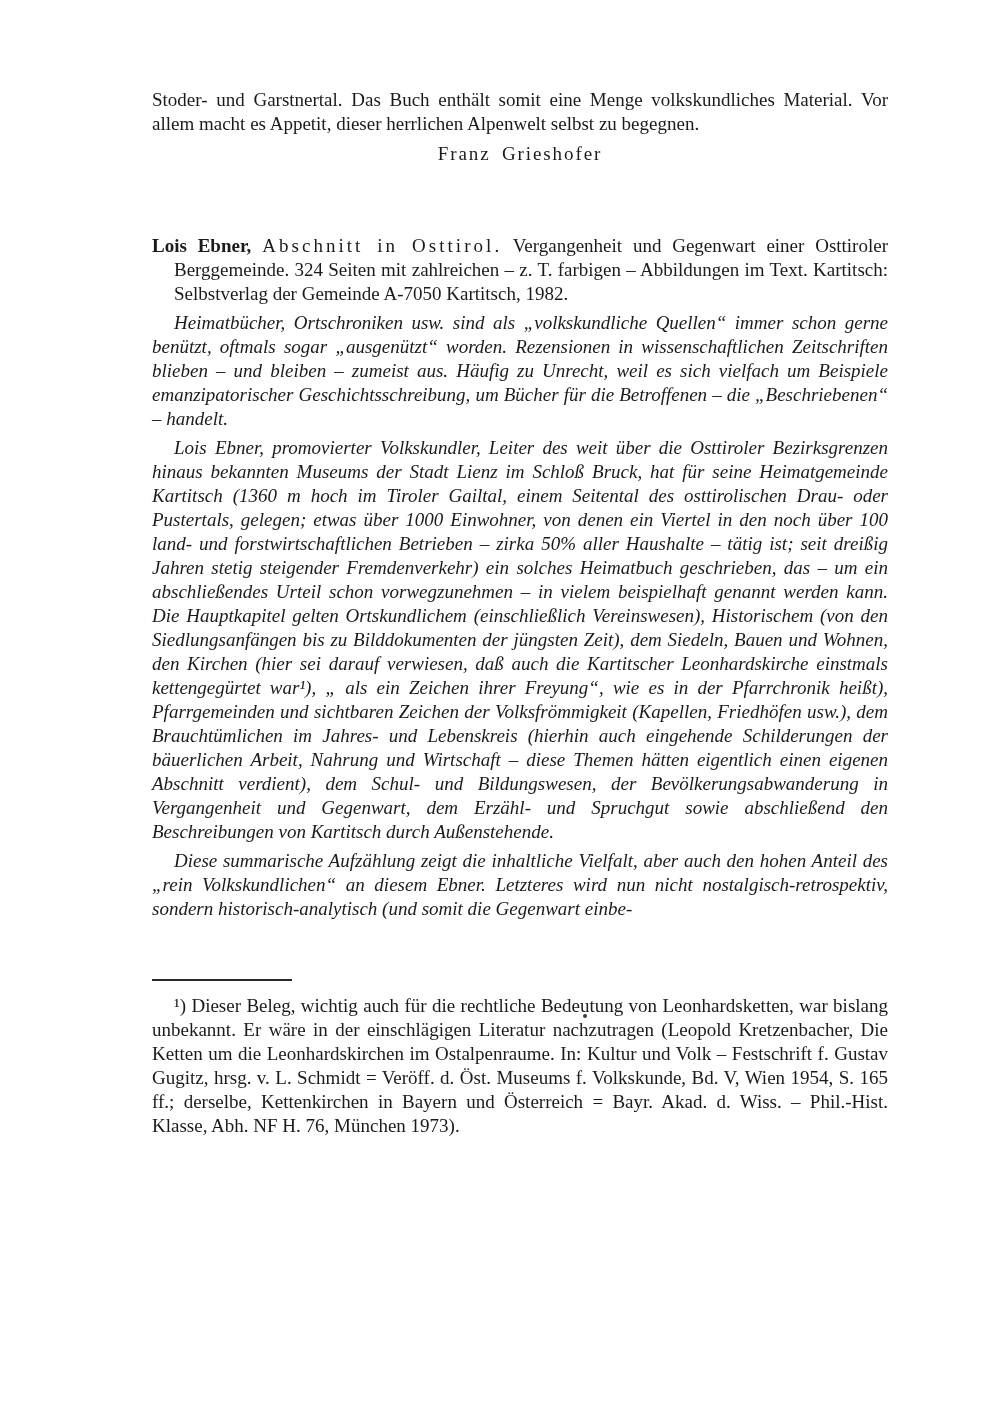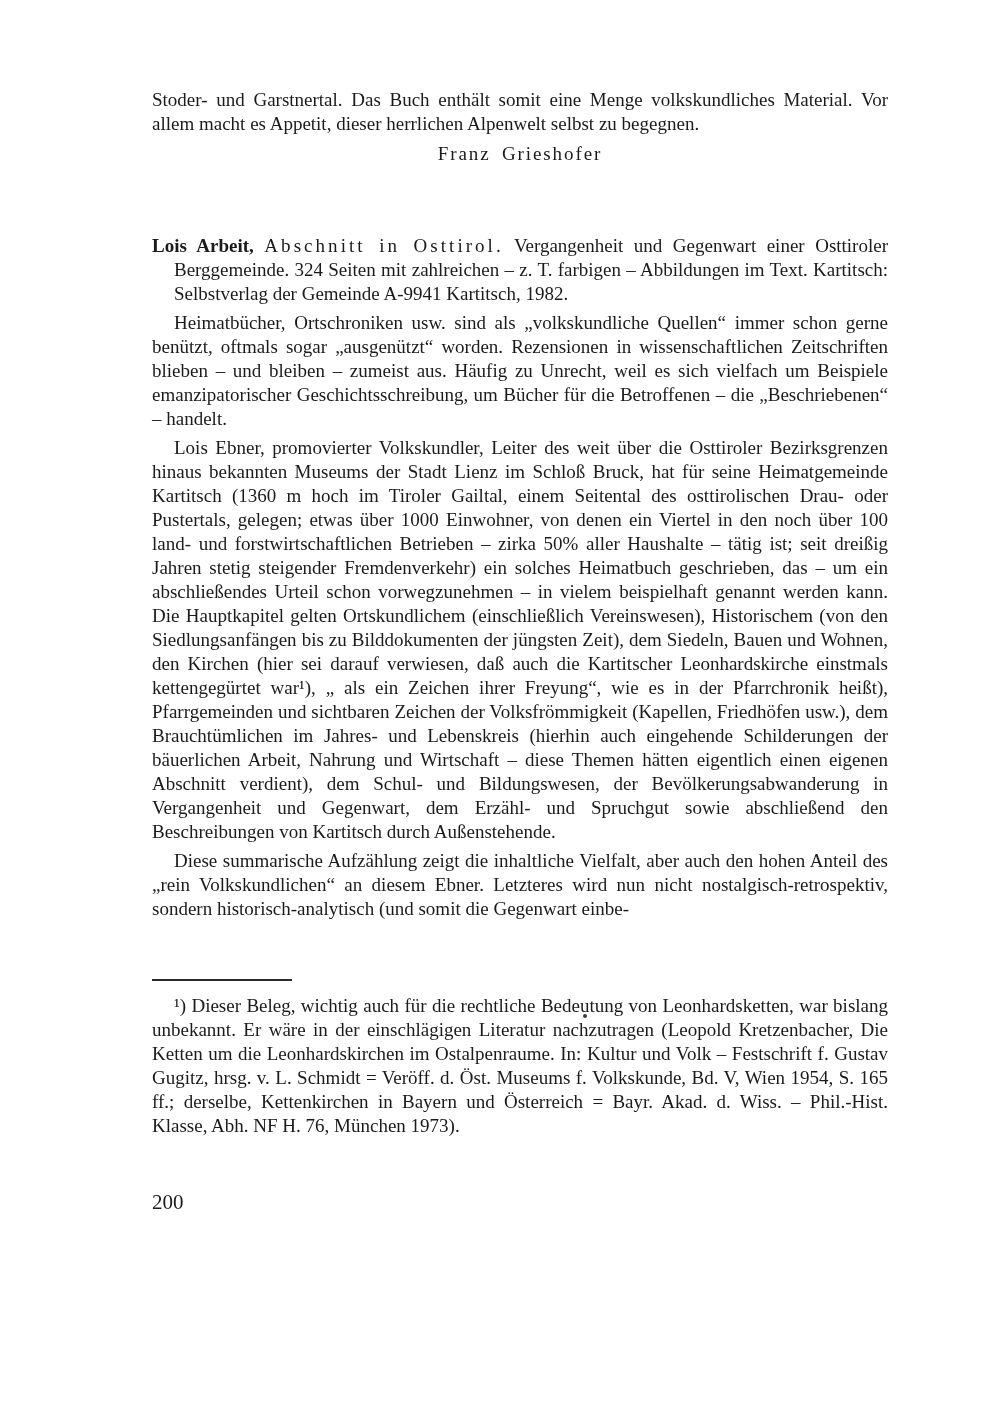--- a/index.html
+++ b/index.html
@@ -41,20 +41,21 @@
   .author-name {
     font-weight: bold;
   }
   .book-title {
     letter-spacing: 0.16em;
   }
   .body-paragraph {
     text-align: justify;
     text-indent: 22px;
     margin-top: 5px;
+    font-style: italic;
   }
   .footnote-section {
     margin-top: 58px;
   }
   .footnote-rule {
     width: 140px;
     height: 2px;
     background: #2a2a2a;
     margin: 0 0 13px 0;
   }
@@ -81,32 +82,31 @@
 <body>
 
 <div class="page">
 
   <p class="intro-paragraph">Stoder- und Garstnertal. Das Buch enthält somit eine Menge volkskundliches Material. Vor allem macht es Appetit, dieser herrlichen Alpenwelt selbst zu begegnen.</p>
 
   <div class="signature">Franz Grieshofer</div>
 
   <div class="review-section">
 
-    <p class="review-heading"><span class="author-name">Lois Arbeit,</span> <span class="book-title">Abschnitt in Osttirol.</span> <span>Vergangenheit und Gegenwart einer Osttiroler Berggemeinde. 324 Seiten mit zahlreichen – z. T. farbigen – Abbildungen im Text. Kartitsch: Selbstverlag der Gemeinde A-9941 Kartitsch, 1982.</span></p>
+    <p class="review-heading"><span class="author-name">Lois Ebner,</span> <span class="book-title">Abschnitt in Osttirol.</span> <span>Vergangenheit und Gegenwart einer Osttiroler Berggemeinde. 324 Seiten mit zahlreichen – z. T. farbigen – Abbildungen im Text. Kartitsch: Selbstverlag der Gemeinde A-7050 Kartitsch, 1982.</span></p>
 
     <p class="body-paragraph">Heimatbücher, Ortschroniken usw. sind als „volkskundliche Quellen“ immer schon gerne benützt, oftmals sogar „ausgenützt“ worden. Rezensionen in wissenschaftlichen Zeitschriften blieben – und bleiben – zumeist aus. Häufig zu Unrecht, weil es sich vielfach um Beispiele emanzipatorischer Geschichtsschreibung, um Bücher für die Betroffenen – die „Beschriebenen“ – handelt.</p>
 
     <p class="body-paragraph">Lois Ebner, promovierter Volkskundler, Leiter des weit über die Osttiroler Bezirksgrenzen hinaus bekannten Museums der Stadt Lienz im Schloß Bruck, hat für seine Heimatgemeinde Kartitsch (1360 m hoch im Tiroler Gailtal, einem Seitental des osttirolischen Drau- oder Pustertals, gelegen; etwas über 1000 Einwohner, von denen ein Viertel in den noch über 100 land- und forstwirtschaftlichen Betrieben – zirka 50% aller Haushalte – tätig ist; seit dreißig Jahren stetig steigender Fremdenverkehr) ein solches Heimatbuch geschrieben, das – um ein abschließendes Urteil schon vorwegzunehmen – in vielem beispielhaft genannt werden kann. Die Hauptkapitel gelten Ortskundlichem (einschließlich Vereinswesen), Historischem (von den Siedlungsanfängen bis zu Bilddokumenten der jüngsten Zeit), dem Siedeln, Bauen und Wohnen, den Kirchen (hier sei darauf verwiesen, daß auch die Kartitscher Leonhardskirche einstmals kettengegürtet war¹), „ als ein Zeichen ihrer Freyung“, wie es in der Pfarrchronik heißt), Pfarrgemeinden und sichtbaren Zeichen der Volksfrömmigkeit (Kapellen, Friedhöfen usw.), dem Brauchtümlichen im Jahres- und Lebenskreis (hierhin auch eingehende Schilderungen der bäuerlichen Arbeit, Nahrung und Wirtschaft – diese Themen hätten eigentlich einen eigenen Abschnitt verdient), dem Schul- und Bildungswesen, der Bevölkerungsabwanderung in Vergangenheit und Gegenwart, dem Erzähl- und Spruchgut sowie abschließend den Beschreibungen von Kartitsch durch Außenstehende.</p>
 
     <p class="body-paragraph">Diese summarische Aufzählung zeigt die inhaltliche Vielfalt, aber auch den hohen Anteil des „rein Volkskundlichen“ an diesem Ebner. Letzteres wird nun nicht nostalgisch-retrospektiv, sondern historisch-analytisch (und somit die Gegenwart einbe-</p>
 
   </div>
 
   <div class="footnote-section">
     <div class="footnote-rule"></div>
     <p class="footnote-paragraph">¹) Dieser Beleg, wichtig auch für die rechtliche Bedeutung von Leonhardsketten, war bislang unbekannt. Er wäre in der einschlägigen Literatur nachzutragen (Leopold Kretzenbacher, Die Ketten um die Leonhardskirchen im Ostalpenraume. In: Kultur und Volk – Festschrift f. Gustav Gugitz, hrsg. v. L. Schmidt = Veröff. d. Öst. Museums f. Volkskunde, Bd. V, Wien 1954, S. 165 ff.; derselbe, Kettenkirchen in Bayern und Österreich = Bayr. Akad. d. Wiss. – Phil.-Hist. Klasse, Abh. NF H. 76, München 1973).</p>
   </div>
 
-  <div class="page-number">200</div>
 
   <div class="artifact-dot"></div>
 
 </div>
 
 </body></html>

